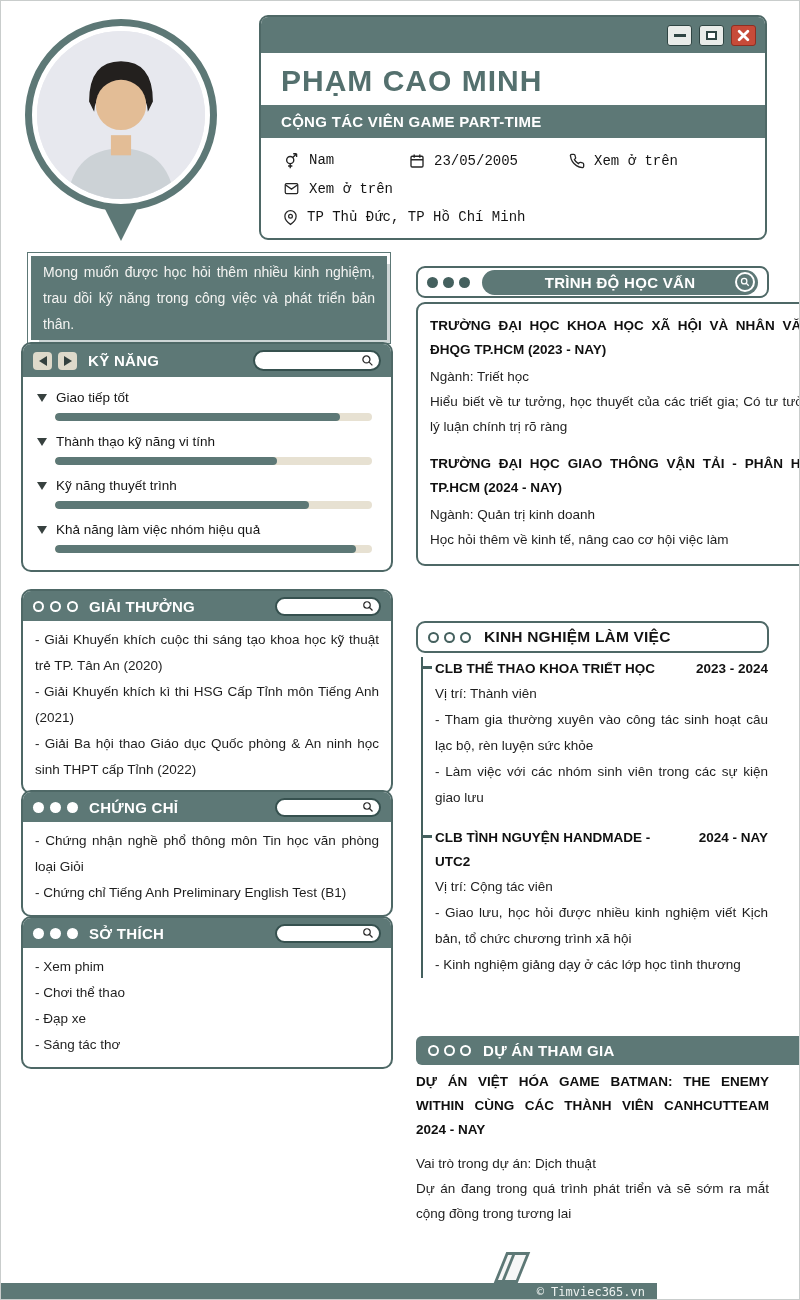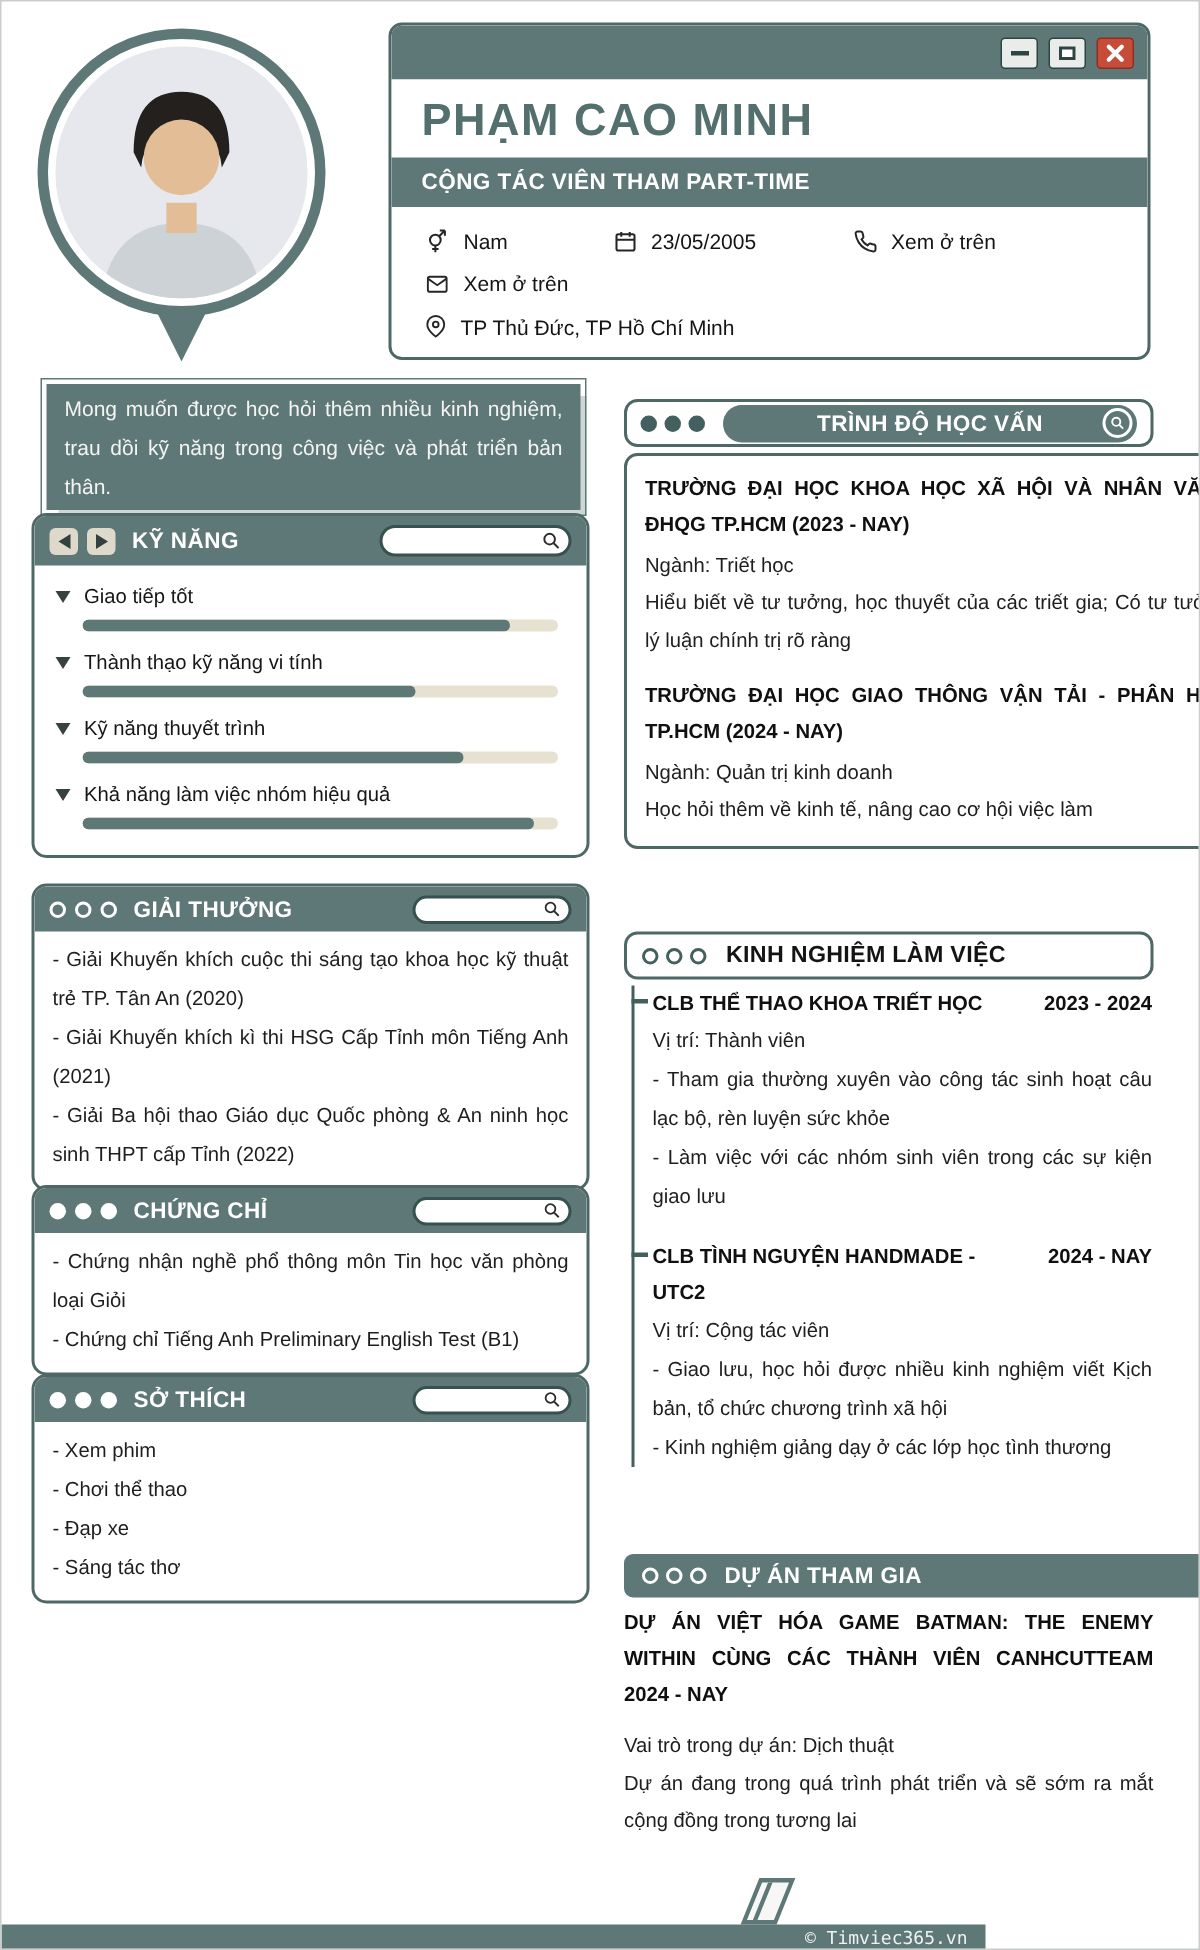--- a/index.html
+++ b/index.html
@@ -27,21 +27,21 @@
   .win-btn.close { background:#c74b39; border-color:#8e2f22; }
   .min-glyph { display:block; width:12px; height:3px; background:#2f4543; }
   .max-glyph { display:block; width:11px; height:9px; border:2px solid #2f4543; background:#fff; }
   .name-row { padding:11px 20px 7px 20px; background:#fff; }
   .name-row h1 { font-size:30px; font-weight:bold; color:#54706e; letter-spacing:1px; }
   .role-bar { background:#5d7876; color:#fff; font-size:15px; font-weight:bold;
     padding:8px 20px; letter-spacing:.3px; }
   .contact { padding:14px 22px 12px 22px; }
   .c-row { display:flex; align-items:center; margin-bottom:12px; }
   .c-row:last-child { margin-bottom:0; }
-  .c-cell { display:flex; align-items:flex-end; gap:9px; font-size:14px; color:#141414; }
+  .c-cell { display:flex; align-items:flex-start; gap:9px; font-size:14px; color:#141414;font-family:Liberation Mono, monospace; }
   .c-cell.w1 { width:126px; } .c-cell.w2 { width:160px; }
   .c-icon { color:#262626; display:flex; }
   
   .objective { position:absolute; left:30px; top:255px; width:356px;
     background:#5d7876; color:#f4f4f2; font-size:14px; line-height:26px;
     padding:3px 12px; text-align:justify;
     outline:1px solid #5d7876; outline-offset:3px;
     box-shadow:6px 6px 0 -2px rgba(93,120,118,.30); }
   
   .box { position:absolute; left:20px; width:372px; border:2px solid #4e6866;
@@ -156,21 +156,21 @@
         </div>
       <div class="win-btn close">
         <svg width="13" height="13" viewBox="0 0 12 12">
             <path d="M2 2 L10 10 M10 2 L2 10" stroke="#ffffff" stroke-width="2.6" stroke-linecap="round"></path>
           </svg>
       </div>
     </div>
     <div class="name-row">
         <h1>PHẠM CAO MINH</h1>
       </div>
-    <div class="role-bar"><span>CỘNG TÁC VIÊN THAM PART-TIME</span></div>
+    <div class="role-bar"><span>CỘNG TÁC VIÊN GAME PART-TIME</span></div>
     <div class="contact">
       <div class="c-row">
         <div class="c-cell w1">
           <span class="c-icon">
             <svg width="17" height="17" viewBox="0 0 20 20" fill="none" stroke="#262626" stroke-width="1.6">
               <circle cx="8.5" cy="9.5" r="4.2"></circle>
                 <path d="M11.5 6.5 L16 2 M16 2 h-4 M16 2 v4 M8.5 13.7 V19 M6 16.5 h5"></path>
             </svg>
           </span>
           <span>Nam</span>

